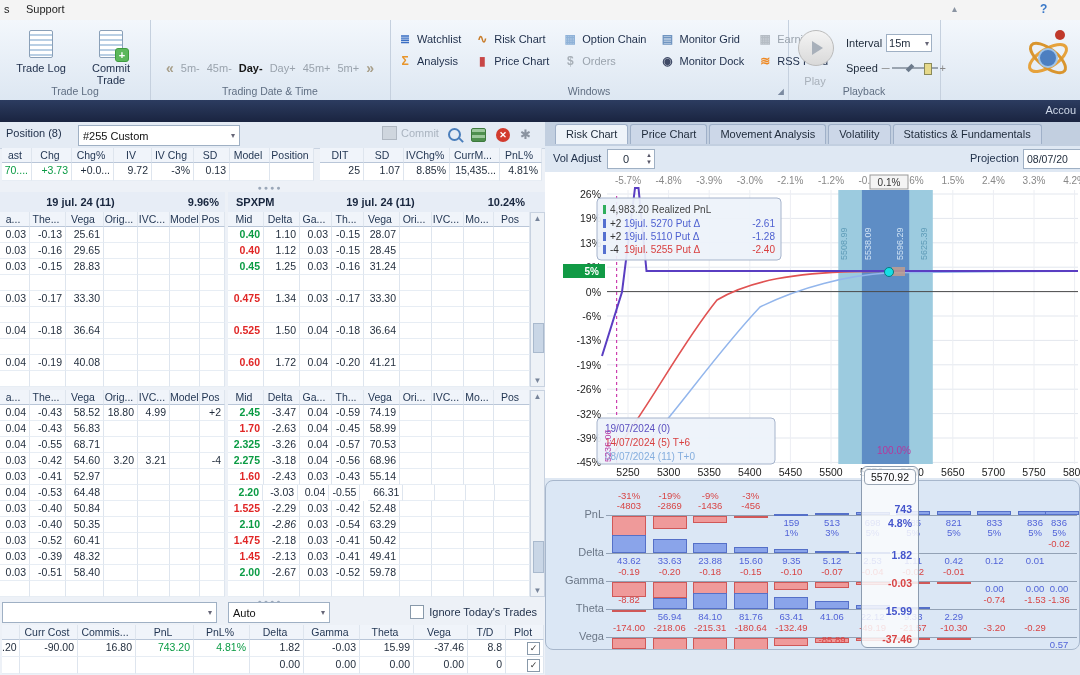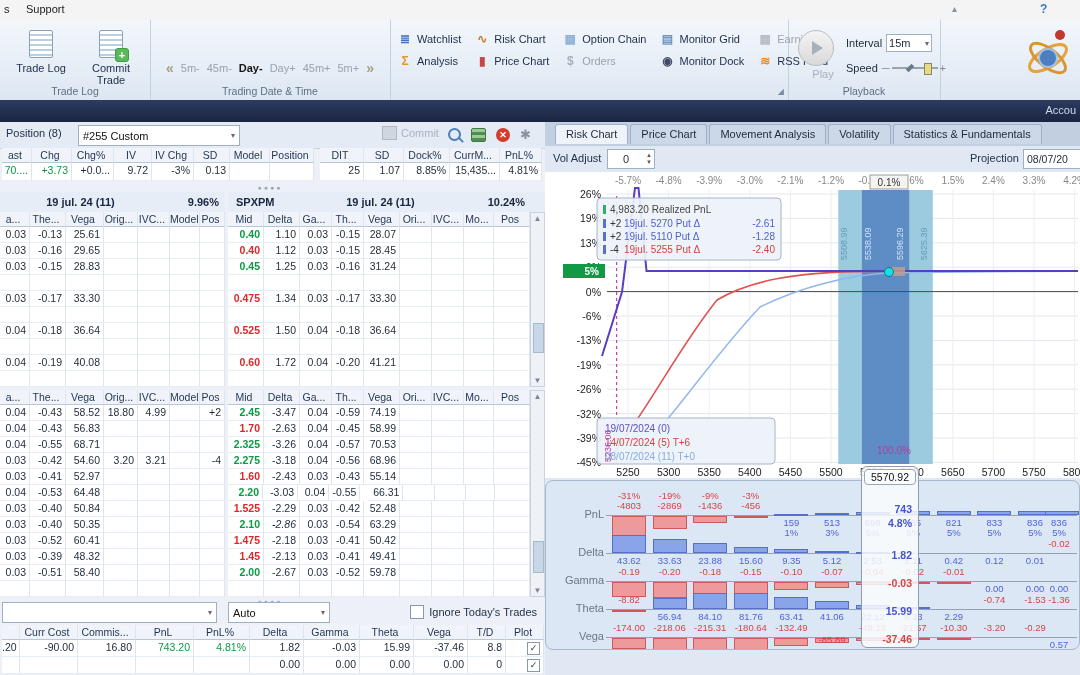--- a/index.html
+++ b/index.html
@@ -34,21 +34,21 @@
   .nav-btn{color:#9aa3ad;font-size:11px;} .nav-btn.on{color:#161616;font-weight:bold;}
   #win-grid{position:absolute;left:8px;top:8px;display:grid;grid-template-columns:repeat(5,auto);grid-auto-rows:22px;column-gap:14px;}
   .win-btn{display:inline-flex;align-items:center;gap:5px;font-size:11px;color:#1e2e4a;white-space:nowrap;}
   .win-btn.disabled{color:#9aa3ad;}
   .wi{font-size:12px;width:14px;text-align:center;font-weight:bold;}
   .launch{position:absolute;right:4px;bottom:4px;color:#7b8aa0;font-size:8px;}
   .play-circle{position:absolute;left:10px;top:10px;width:34px;height:34px;border-radius:50%;
        background:linear-gradient(#f4f4f4,#d9d9d9);border:1px solid #bbb;}
   .play-circle::after{content:'';position:absolute;left:13px;top:10px;border-left:11px solid #a8b0ba;
        border-top:7px solid transparent;border-bottom:7px solid transparent;}
-  .play-lbl{position:absolute;left:10px;top:48px;width:34px;text-align:center;color:#a8b0ba;margin-left:8px;}
+  .play-lbl{position:absolute;left:10px;top:55px;width:34px;text-align:center;color:#a8b0ba;}
   .pb-row{position:absolute;left:58px;display:flex;align-items:center;gap:4px;}
   .ival{width:40px;height:16px;background:#fff;border:1px solid #9fb0c4;font-size:11px;padding:0 2px;display:inline-flex;justify-content:space-between;align-items:center;}
   .slider{display:inline-flex;align-items:center;gap:2px;color:#888;}
   .track{width:46px;height:2px;background:#9aa4b0;position:relative;display:inline-block;}
   .track .tick{position:absolute;left:16px;top:-3px;width:4px;height:8px;background:#6c7a8c;transform:rotate(45deg);}
   .track .handle{position:absolute;right:6px;top:-4px;width:6px;height:10px;background:#e6d98a;border:1px solid #8a8a5a;}
   
   #acctbar{position:absolute;left:0;top:100px;width:1080px;height:22px;background:linear-gradient(#2c3c60,#1a2440);}
   #acctbar span{position:absolute;right:4px;top:4px;color:#cfd8e8;font-size:11px;}
   
@@ -190,20 +190,21 @@
           </div>
           <div class="win-btn">
             <span class="wi" style="color: rgb(63, 74, 102);">◉</span>
             <span class="wl">Monitor Dock</span>
           </div>
           <div class="win-btn">
             <span class="wi" style="color: rgb(238, 136, 34);">≋</span>
             <span class="wl">RSS Feed</span>
           </div>
         </div>
+      <div class="gcap">Windows</div>
       <span class="launch">◢</span>
     </div>
     <div id="grp-play" class="rgroup">
       <div class="play-circle"></div>
       <div class="play-lbl">Play</div>
       <div class="pb-row" style="top:14px">
         <span>Interval</span>
         <span class="ival">
             <span>15m</span>
             <span style="color:#667;font-size:8px">▾</span>
@@ -268,21 +269,21 @@
           <div class="tcell" style="width: 42px;">-3%</div>
           <div class="tcell" style="width: 36px;">0.13</div>
           <div class="tcell" style="width: 40px;"></div>
           <div class="tcell" style="width: 44px;"></div>
         </div>
       </div>
     <div id="sum-b" class="tbl" style="left:320px;top:26px;width:222px">
         <div class="trow thead" style="height: 15px;">
           <div class="tcell" style="width: 44px;">DIT</div>
           <div class="tcell" style="width: 40px;">SD</div>
-          <div class="tcell" style="width: 46px;">Dock%</div>
+          <div class="tcell" style="width: 46px;">IVChg%</div>
           <div class="tcell" style="width: 50px;">CurrM...</div>
           <div class="tcell" style="width: 42px;">PnL%</div>
         </div>
         <div class="trow" style="height: 18px;">
           <div class="tcell" style="width: 44px;">25</div>
           <div class="tcell" style="width: 40px;">1.07</div>
           <div class="tcell" style="width: 46px;">8.85%</div>
           <div class="tcell" style="width: 50px;">15,435...</div>
           <div class="tcell" style="width: 42px;">4.81%</div>
         </div>

